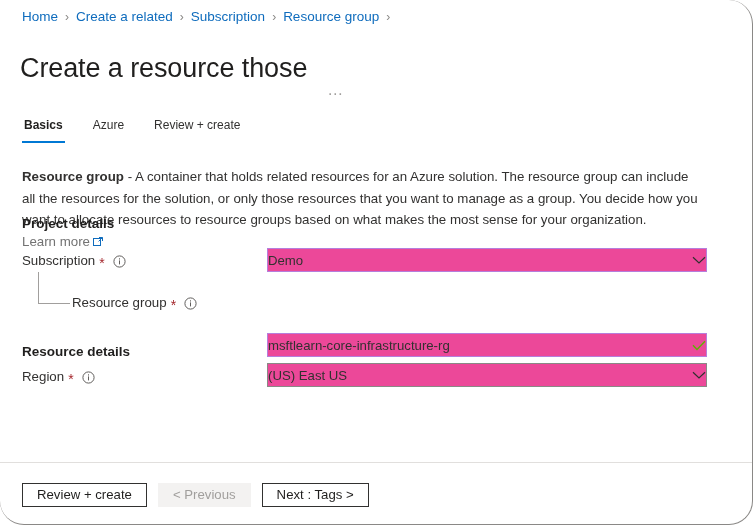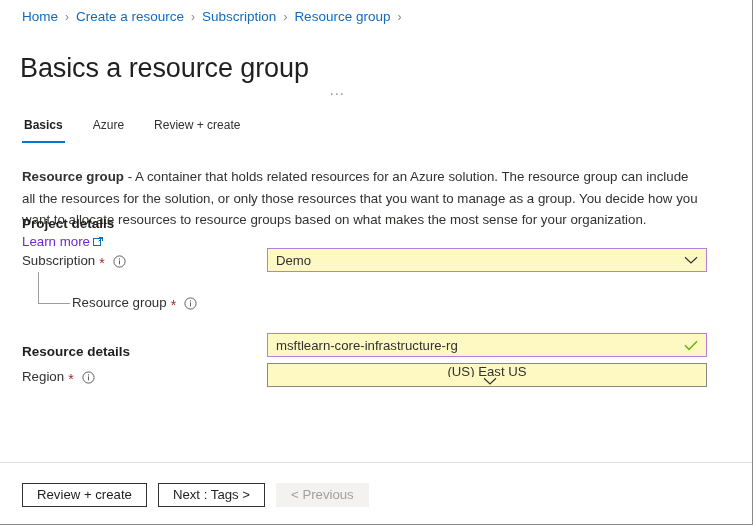--- a/index.html
+++ b/index.html
@@ -13,20 +13,21 @@
   }
   #page {
     position: relative;
     width: 753px;
     height: 525px;
     background: #ffffff;
     box-sizing: border-box;
     border-right: 1px solid #8a8886;
     border-bottom: 1px solid #8a8886;
     overflow: hidden;
+    border-radius: 24px;
   }
 
   
   .breadcrumb {
     position: absolute;
     left: 22px;
     top: 8px;
     display: flex;
     align-items: center;
     font-size: 13.5px;
@@ -104,21 +105,21 @@
     position: absolute;
     left: 22px;
     top: 153px;
     width: 676px;
     font-size: 13.3px;
     line-height: 21.5px;
     color: #323130;
   }
   .description b { font-weight: bold; }
   .learn-more {
-    color: #6d28d9;
+    color: #737373;
     cursor: pointer;
     white-space: nowrap;
   }
   .ext-icon {
     display: inline-block;
     vertical-align: -1px;
     margin-left: 3px;
   }
 
   
@@ -173,31 +174,31 @@
 
   
   .field-control {
     position: absolute;
     left: 267px;
     width: 440px;
     height: 24px;
     box-sizing: border-box;
     display: flex;
     align-items: center;
-    background: #fef9c3;
+    background: #ec4899;
     font-size: 13.2px;
     color: #323130;
-    padding: 0 8px;
+    padding: 0 0;
     cursor: pointer;
   }
   .field-control.focusborder { border: 1px solid #b57edc; }
   .field-control.plainborder { border: 1px solid #8a8886; }
   #subscription-field { top: 248px; }
   #resource-group-field { top: 289px; cursor: text; margin-top: 44px; }
-  #region-field { top: 363px; flex-direction: column; }
+  #region-field { top: 363px; }
 
   .field-value {
     flex: 1 1 auto;
     overflow: hidden;
     text-overflow: ellipsis;
     white-space: nowrap;
   }
   .field-adornment {
     flex: 0 0 auto;
     display: flex;
@@ -243,30 +244,30 @@
   }
 </style>
 </head>
 <body>
 
 <div id="page">
 
   <nav class="breadcrumb">
     <span class="crumb">Home</span>
     <span class="crumb-sep">›</span>
-    <span class="crumb">Create a resource</span>
+    <span class="crumb">Create a related</span>
     <span class="crumb-sep">›</span>
     <span class="crumb">Subscription</span>
     <span class="crumb-sep">›</span>
     <span class="crumb">Resource group</span>
     <span class="crumb-sep trail">›</span>
   </nav>
 
   <div class="title-row">
-    <h1 class="page-title">Basics a resource group</h1>
+    <h1 class="page-title">Create a resource those</h1>
     <span class="title-ellipsis">…</span>
   </div>
 
   <div class="tabs">
     <div class="tab active">Basics</div>
     <div class="tab">Azure</div>
     <div class="tab">Review + create</div>
   </div>
 
   <p class="description">
@@ -342,17 +343,17 @@
     <span class="field-adornment">
         <svg width="14" height="9" viewBox="0 0 14 9">
           <path d="M1 1.3 L7 7 L13 1.3" fill="none" stroke="#323130" stroke-width="1.2"></path>
         </svg>
       </span>
   </div>
 
   <div class="footer-rule"></div>
   <div class="footer">
     <button class="btn">Review + create</button>
+    <button class="btn disabled">&lt; Previous</button>
     <button class="btn">Next : Tags &gt;</button>
-    <button class="btn disabled">&lt; Previous</button>
   </div>
 
 </div>
 
 </body></html>

